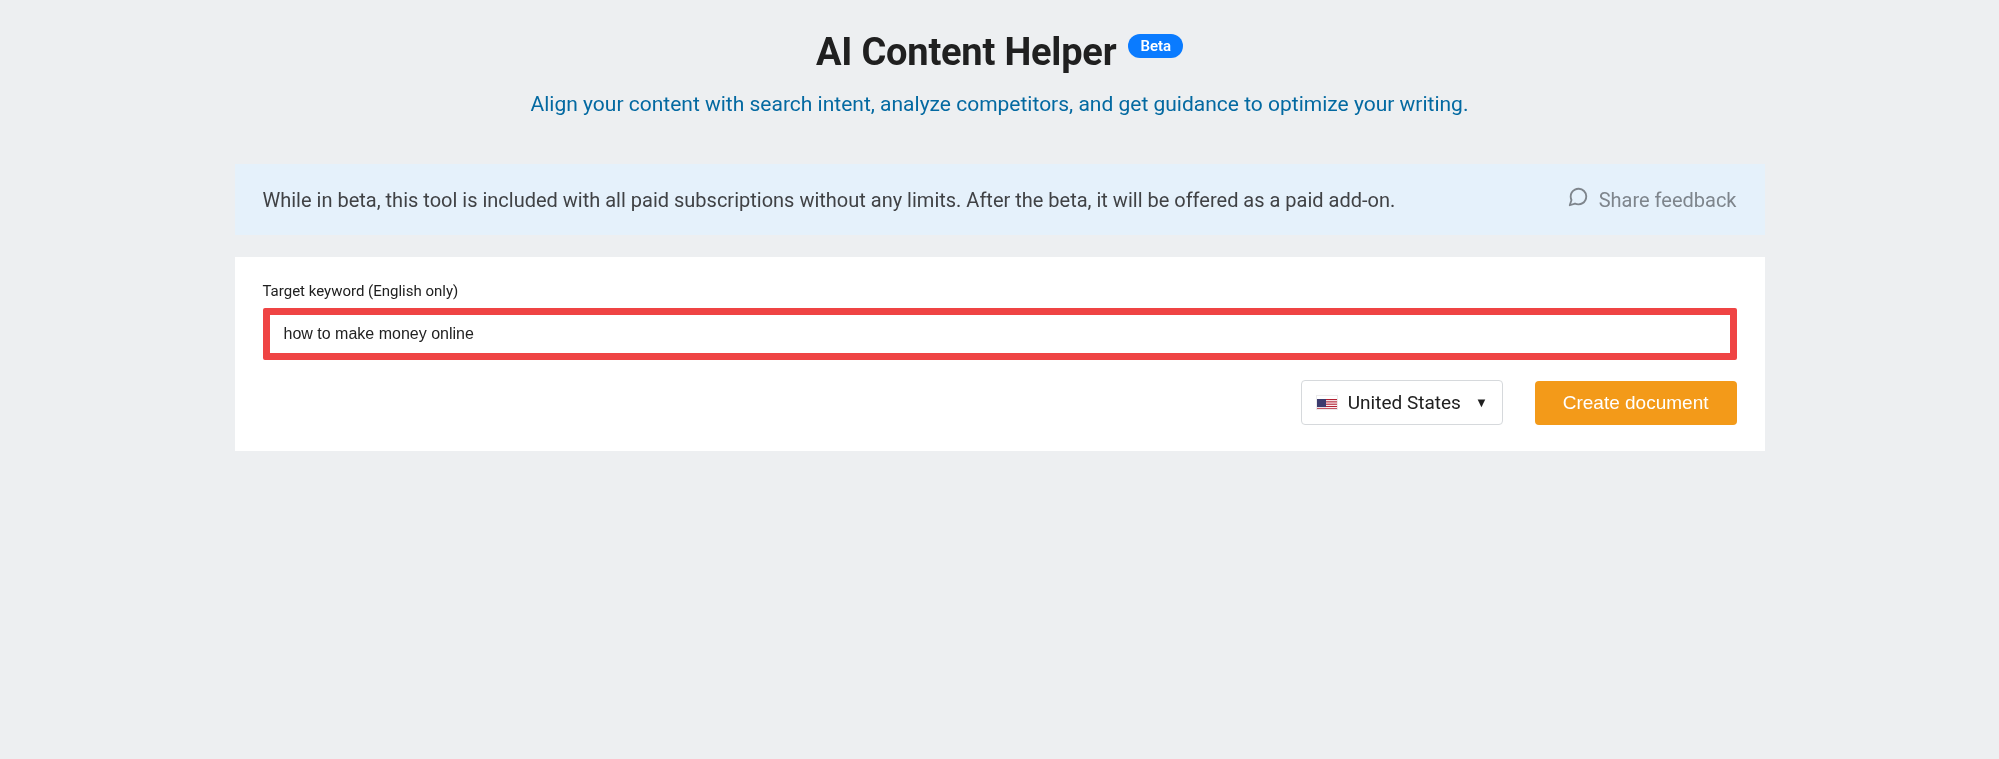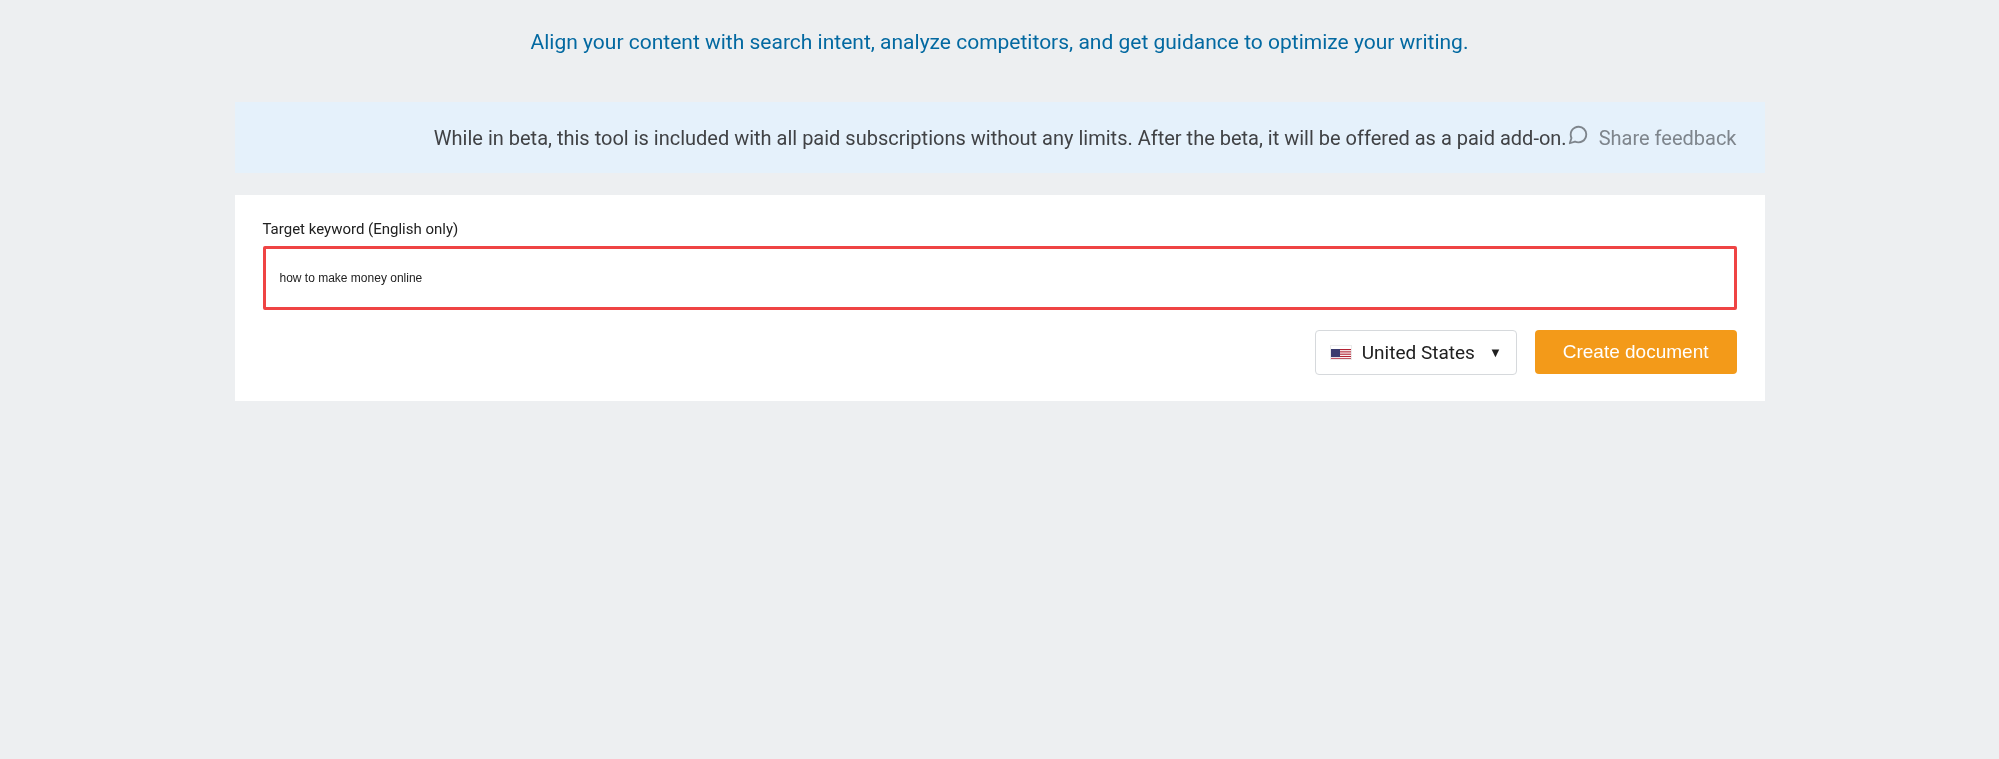--- a/index.html
+++ b/index.html
@@ -11,54 +11,58 @@
     .container { width: 1530px; margin: 0 auto; }
     .header { text-align: center; margin-bottom: 48px; }
     .title-row { display: inline-flex; align-items: center; gap: 12px; margin-bottom: 18px; }
     .page-title { font-size: 38px; font-weight: 700; color: #202020; letter-spacing: -0.2px; }
     .beta-badge {
       background: #0a7bff; color: #fff; font-size: 15px; font-weight: 600;
       padding: 3px 12px; border-radius: 14px; position: relative; top: -6px;
     }
     .subtitle { font-size: 21px; color: #0369a1; }
     .info-banner {
-      background: #e5f1fb; display: flex; align-items: center; justify-content: flex-end;
+      background: #e5f1fb; display: flex; align-items: center; justify-content: space-between;
       padding: 22px 28px; margin-bottom: 22px;
     }
     .banner-text { font-size: 20px; color: #404245; }
     .feedback-link { display: inline-flex; align-items: center; gap: 10px; color: #7e858c; font-size: 20px; cursor: pointer; }
     .feedback-link svg { width: 22px; height: 22px; }
     .form-panel { background: #fff; padding: 24px 28px 26px; }
     .form-group { margin-bottom: 20px; }
     .form-label { display: inline-block; font-size: 15px; color: #202020; margin-bottom: 8px; }
     .label-row { display: flex; align-items: center; gap: 10px; }
     .text-input {
-      width: 100%; font-size: 12px; color: #222; padding: 22px 14px;
-      border: 3px solid #ef4444; border-radius: 2px; outline: none;
+      width: 100%; font-size: 16px; color: #222; padding: 10px 14px;
+      border: 7px solid #ef4444; border-radius: 2px; outline: none;
     }
     .text-input::placeholder { color: #9aa1a8; }
-    .actions-row { display: flex; justify-content: flex-end; align-items: flex-start; gap: 18px; margin-top: 8px; }
+    .actions-row { display: flex; justify-content: flex-end; align-items: flex-end; gap: 32px; margin-top: 8px; }
     .country-select {
       display: inline-flex; align-items: center; gap: 10px; background: #fff;
       border: 1px solid #d6d9dc; border-radius: 4px; padding: 10px 14px;
       font-size: 19px; color: #202020; cursor: pointer;
     }
     .flag { width: 22px; height: 15px; display: inline-block; position: relative; overflow: hidden; border: 0.5px solid rgba(0,0,0,0.08); }
     .caret { font-size: 13px; color: #202020; margin-left: 4px; }
     .create-btn {
       background: #f39a19; color: #fff; border: none; border-radius: 4px;
       padding: 11px 28px; font-size: 19px; font-weight: 500; cursor: pointer;
     }
     .arrow-annotation { width: 120px; height: 22px; }
   </style>
 </head>
 <body>
 
 <div class="container">
   <div class="header">
+    <div class="title-row">
+      <h1 class="page-title">AI Content Helper</h1>
+      <span class="beta-badge">Beta</span>
+    </div>
     <p class="subtitle">Align your content with search intent, analyze competitors, and get guidance to optimize your writing.</p>
   </div>
 
   <div class="info-banner">
     <span class="banner-text">While in beta, this tool is included with all paid subscriptions without any limits. After the beta, it will be offered as a paid add-on.</span>
     <a class="feedback-link">
       <span>
         <svg viewBox="0 0 24 24" fill="none" stroke="#7e858c" stroke-width="2" stroke-linecap="round" stroke-linejoin="round">
           <path d="M21 11.5a8.38 8.38 0 0 1-.9 3.8 8.5 8.5 0 0 1-7.6 4.7 8.38 8.38 0 0 1-3.8-.9L3 21l1.9-5.7a8.38 8.38 0 0 1-.9-3.8 8.5 8.5 0 0 1 4.7-7.6 8.38 8.38 0 0 1 3.8-.9h.5a8.48 8.48 0 0 1 8 8v.5z"></path>
         </svg>

